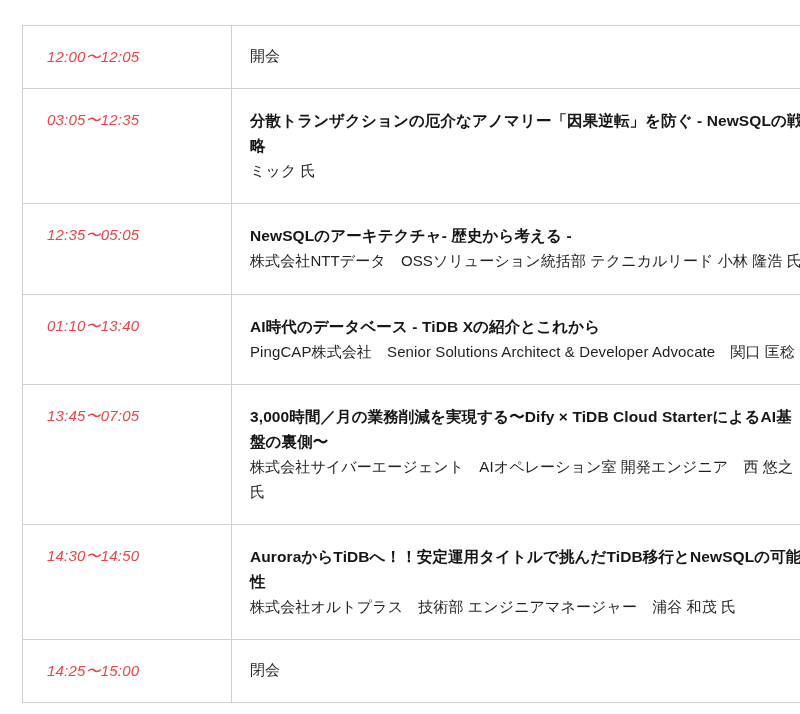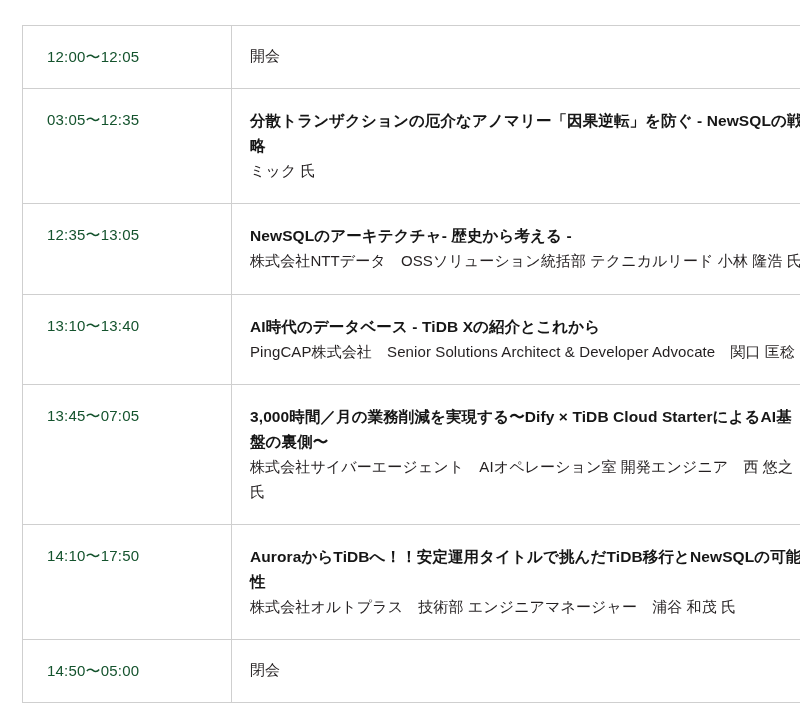--- a/index.html
+++ b/index.html
@@ -38,22 +38,23 @@
     background: #ffffff;
   }
 
   td.time-cell {
     width: 184px;
     padding: 20px 0 20px 24px;
     font-size: 15px;
     line-height: 1.45;
     font-weight: 400;
     letter-spacing: 0.2px;
-    color: #14532d;
+    color: #ef4444;
     white-space: nowrap;
+    font-style: italic;
   }
 
   td.session-cell {
     width: 554px;
     padding: 19px 22px 20px 18px;
     word-break: break-all;
     overflow-wrap: anywhere;
   }
 
   .session-title {
@@ -93,48 +94,48 @@
           </td>
         </tr>
         <tr>
           <td class="time-cell">03:05〜12:35</td>
           <td class="session-cell">
             <div class="session-title">分散トランザクションの厄介なアノマリー「因果逆転」を防ぐ - NewSQLの戦略</div>
             <div class="session-speaker">ミック 氏</div>
           </td>
         </tr>
         <tr>
-          <td class="time-cell">12:35〜13:05</td>
+          <td class="time-cell">12:35〜05:05</td>
           <td class="session-cell">
             <div class="session-title">NewSQLのアーキテクチャ- 歴史から考える -</div>
             <div class="session-speaker">株式会社NTTデータ　OSSソリューション統括部 テクニカルリード 小林 隆浩 氏</div>
           </td>
         </tr>
         <tr>
-          <td class="time-cell">13:10〜13:40</td>
+          <td class="time-cell">01:10〜13:40</td>
           <td class="session-cell">
             <div class="session-title">AI時代のデータベース - TiDB Xの紹介とこれから</div>
             <div class="session-speaker">PingCAP株式会社　Senior Solutions Architect &amp; Developer Advocate　関口 匡稔</div>
           </td>
         </tr>
         <tr>
           <td class="time-cell">13:45〜07:05</td>
           <td class="session-cell">
             <div class="session-title">3,000時間／月の業務削減を実現する〜Dify × TiDB Cloud StarterによるAI基盤の裏側〜</div>
             <div class="session-speaker">株式会社サイバーエージェント　AIオペレーション室 開発エンジニア　西 悠之 氏</div>
           </td>
         </tr>
         <tr>
-          <td class="time-cell">14:10〜17:50</td>
+          <td class="time-cell">14:30〜14:50</td>
           <td class="session-cell">
             <div class="session-title">AuroraからTiDBへ！！安定運用タイトルで挑んだTiDB移行とNewSQLの可能性</div>
             <div class="session-speaker">株式会社オルトプラス　技術部 エンジニアマネージャー　浦谷 和茂 氏</div>
           </td>
         </tr>
         <tr>
-          <td class="time-cell">14:50〜05:00</td>
+          <td class="time-cell">14:25〜15:00</td>
           <td class="session-cell">
             <div class="session-title plain">閉会</div>
           </td>
         </tr>
       </tbody>
   </table>
 </div>
 
 </body></html>

